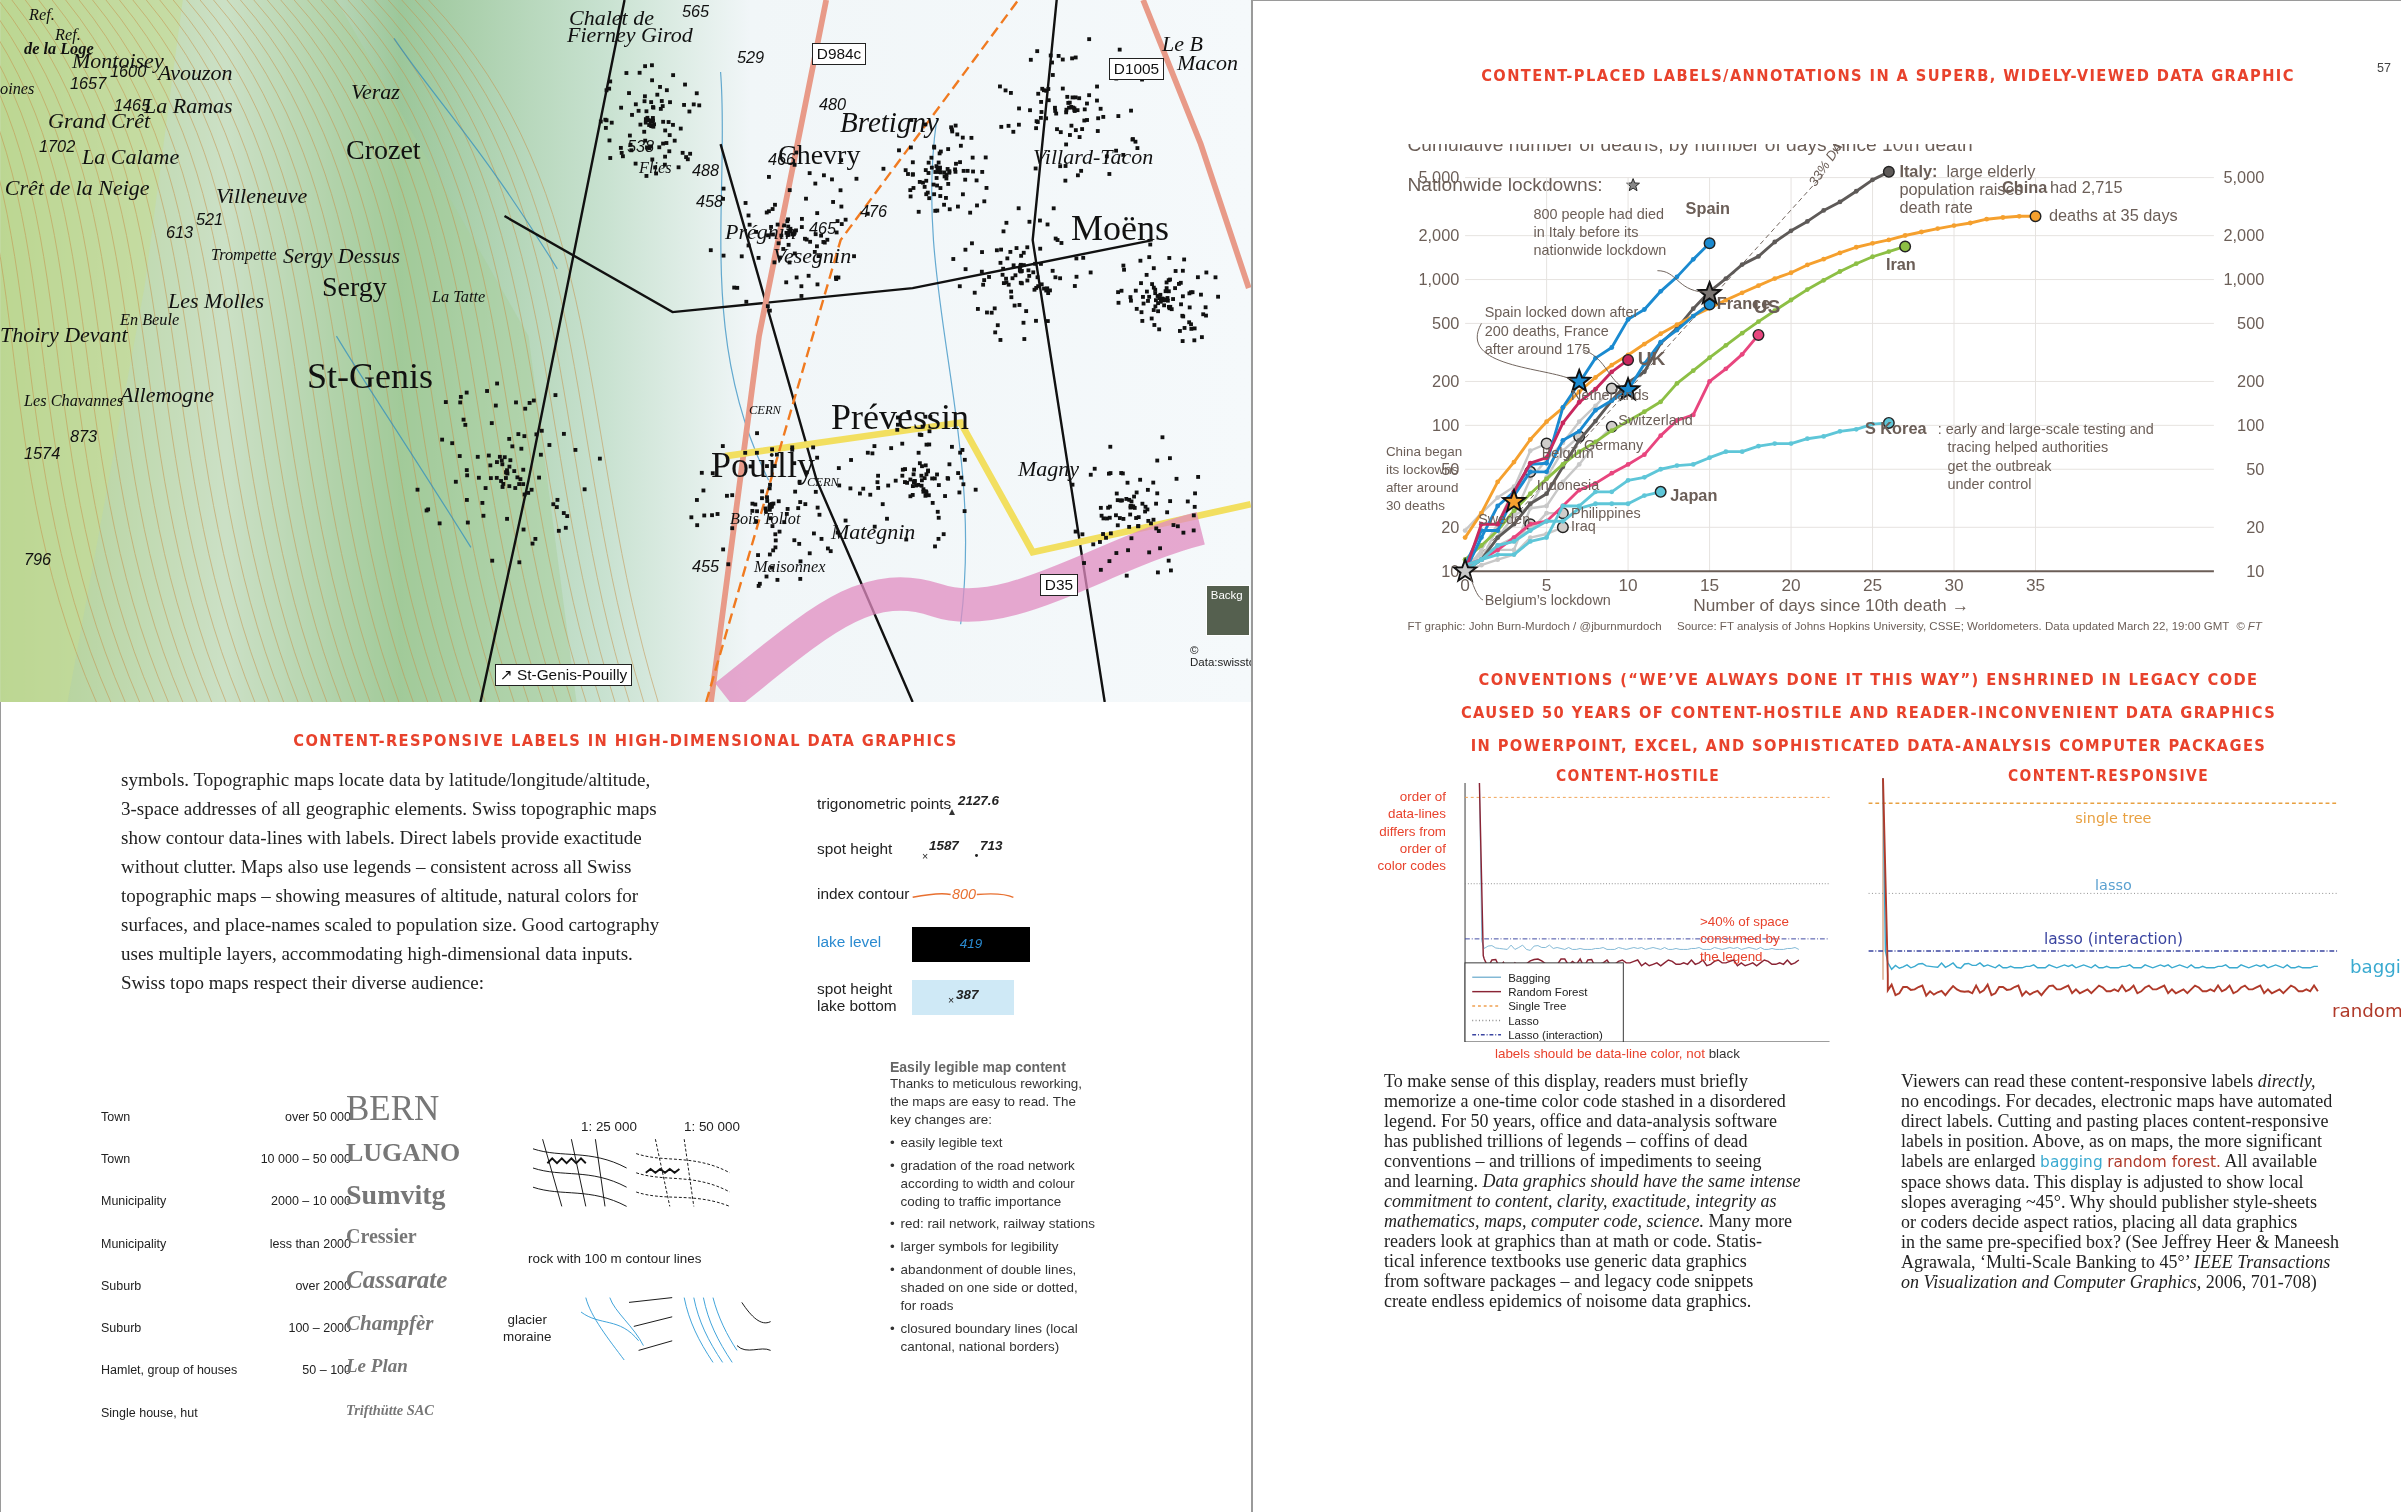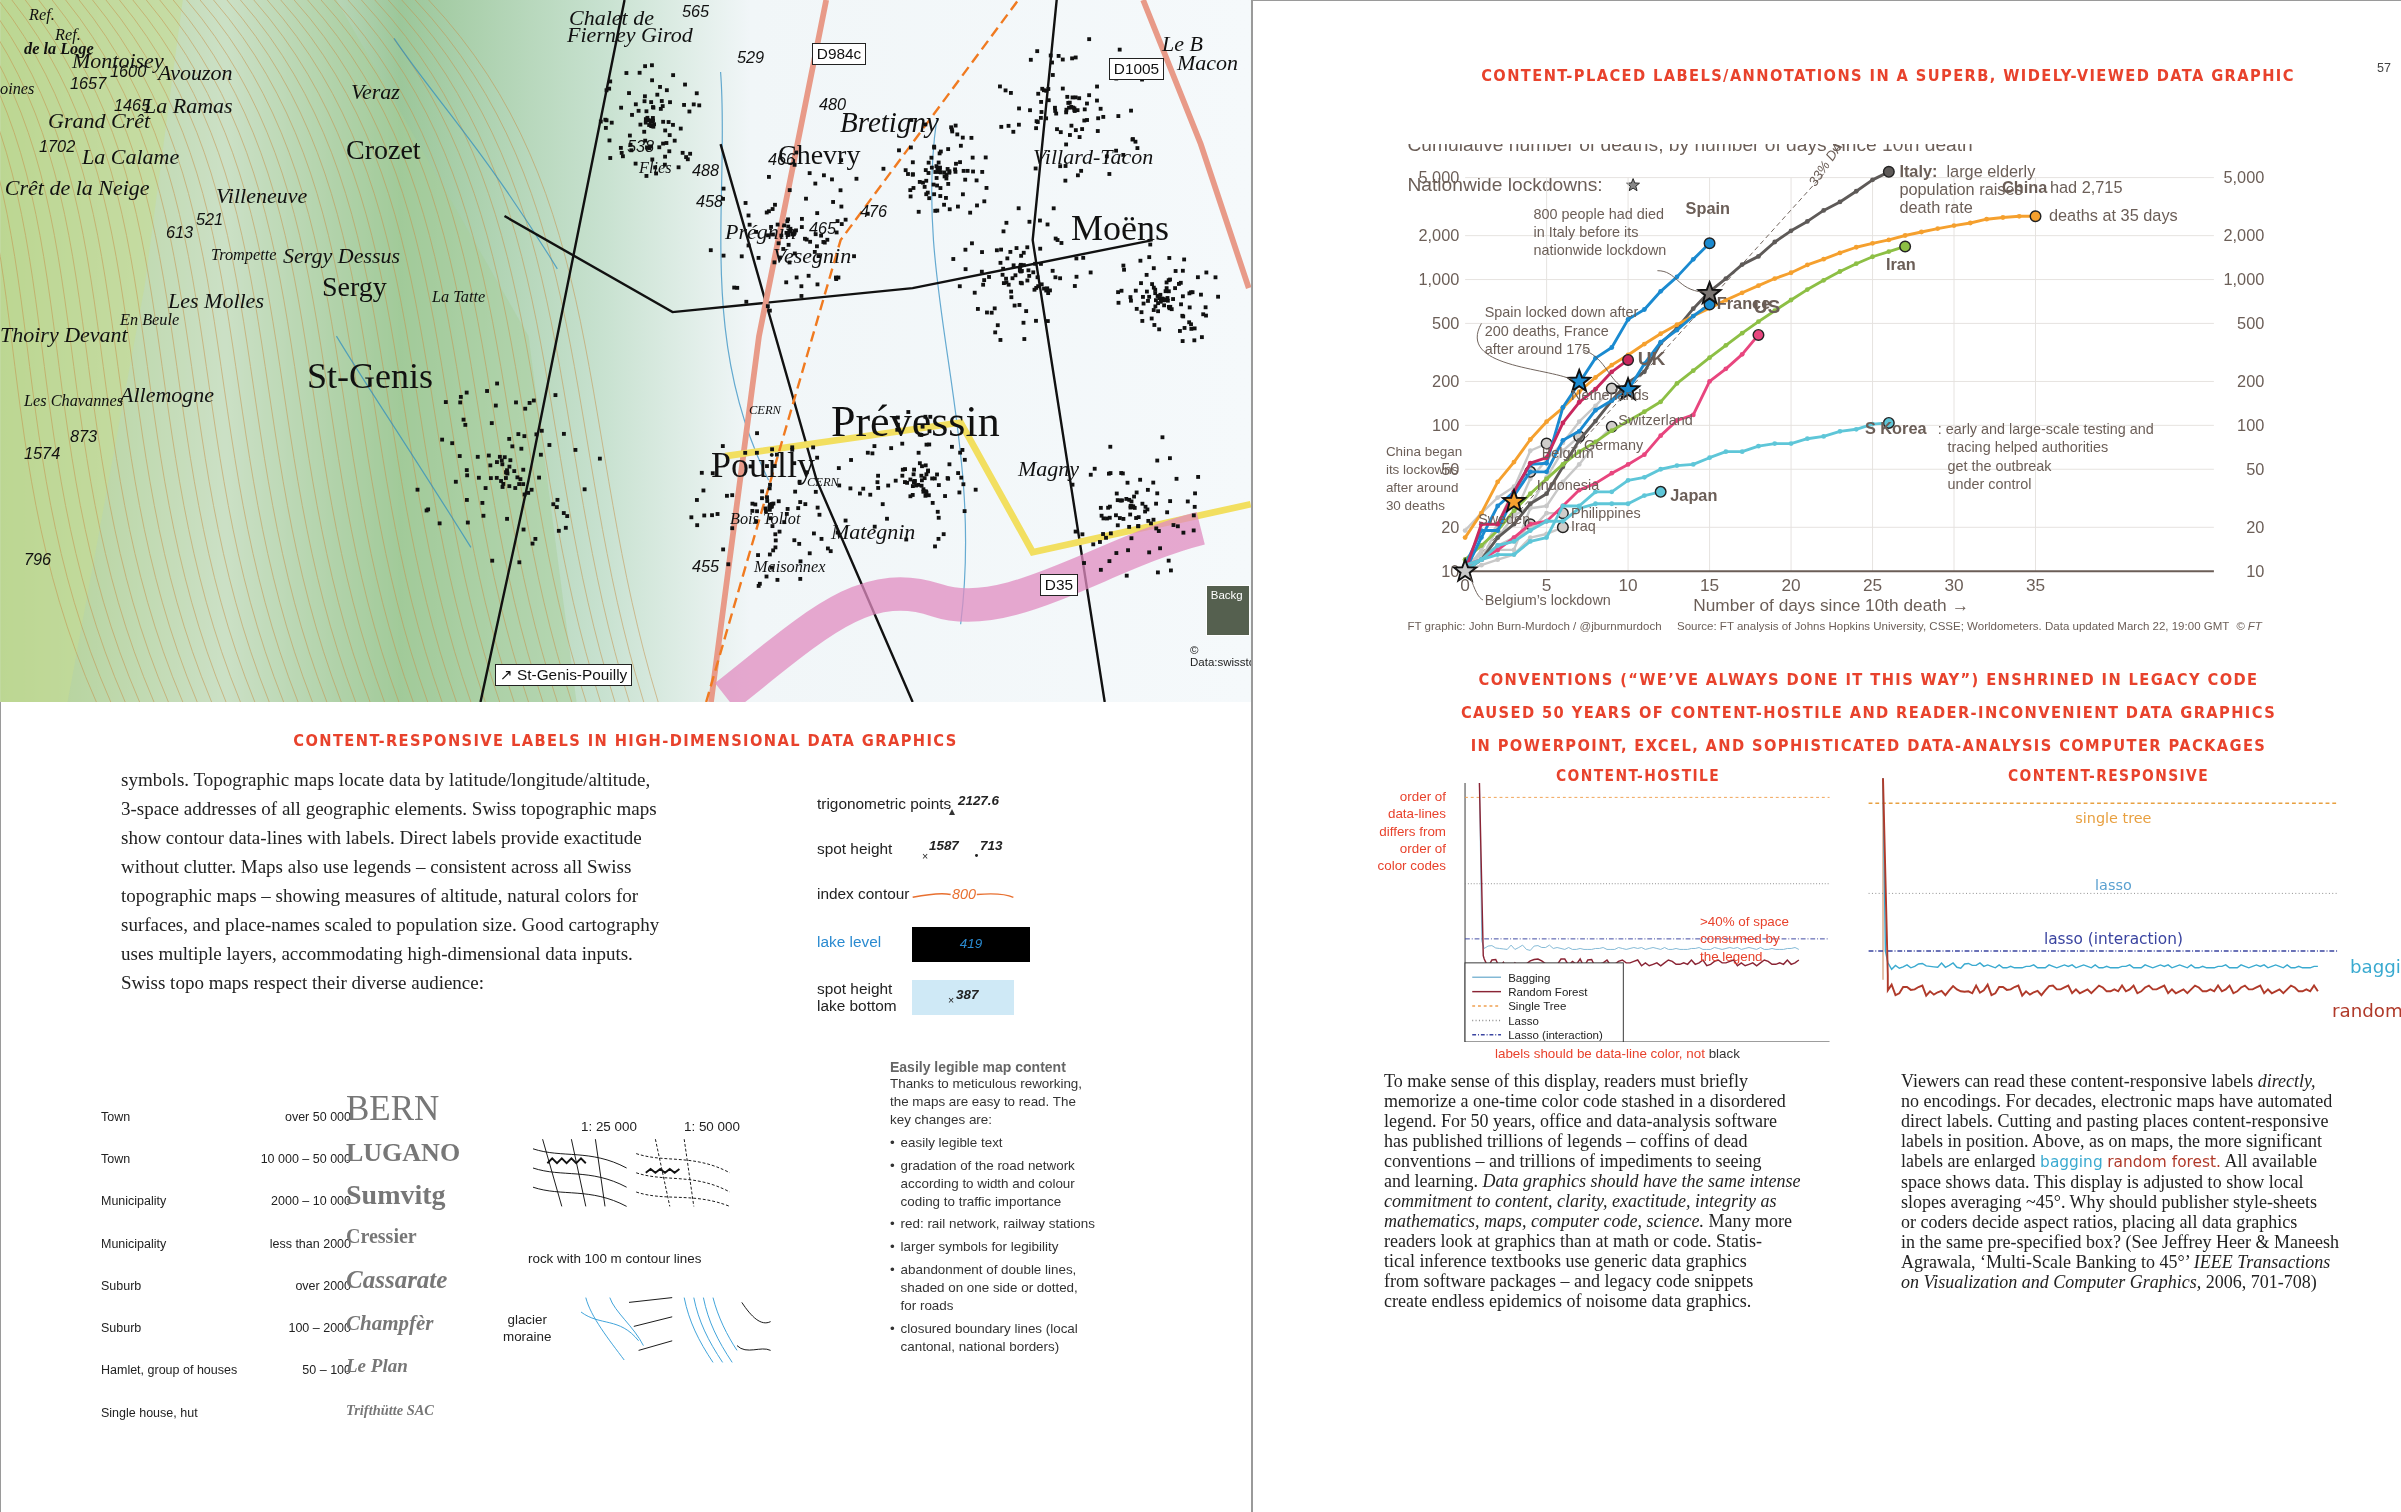--- a/index.html
+++ b/index.html
@@ -1035,21 +1035,21 @@
       <div class="maplabel" style="left: 307px; top: 355px; font-size: 36px; font-style: normal;">St-Genis</div>
       <div class="maplabel" style="left: 158px; top: 60px; font-size: 22px;">Avouzon</div>
       <div class="maplabel" style="left: 351px; top: 79px; font-size: 22px;">Veraz</div>
       <div class="maplabel" style="left: 778px; top: 139px; font-size: 28px; font-style: normal;">Chevry</div>
       <div class="maplabel" style="left: 639px; top: 158px; font-size: 16.3px;">Flies</div>
       <div class="maplabel" style="left: 840px; top: 106px; font-size: 29px;">Bretigny</div>
       <div class="maplabel" style="left: 1033px; top: 144px; font-size: 22px;">Villard-Tacon</div>
       <div class="maplabel" style="left: 725px; top: 219px; font-size: 22px;">Prégnin</div>
       <div class="maplabel" style="left: 773px; top: 243px; font-size: 22px;">Vesegnin</div>
       <div class="maplabel" style="left: 1071px; top: 207px; font-size: 36px; font-style: normal;">Moëns</div>
-      <div class="maplabel" style="left: 831px; top: 396px; font-size: 44px; font-style: normal;">Prévessin</div>
+      <div class="maplabel" style="left: 831px; top: 396px; font-size: 36px; font-style: normal;">Prévessin</div>
       <div class="maplabel" style="left: 711px; top: 444px; font-size: 36px; font-style: normal;">Pouilly</div>
       <div class="maplabel" style="left: 749px; top: 403px; font-size: 12.5px;">CERN</div>
       <div class="maplabel" style="left: 807px; top: 475px; font-size: 12.5px;">CERN</div>
       <div class="maplabel" style="left: 730px; top: 509px; font-size: 16.3px;">Bois Tollot</div>
       <div class="maplabel" style="left: 754px; top: 557px; font-size: 16.3px;">Maisonnex</div>
       <div class="maplabel" style="left: 831px; top: 519px; font-size: 22px;">Mategnin</div>
       <div class="maplabel" style="left: 1018px; top: 456px; font-size: 22px;">Magny</div>
       <div class="maplabel" style="left: 1162px; top: 31px; font-size: 22px;">Le B</div>
       <div class="maplabel" style="left: 1177px; top: 50px; font-size: 22px;">Macon</div>
       <div class="maplabel" style="left: 0px; top: 79px; font-size: 16.3px;">oines</div>

